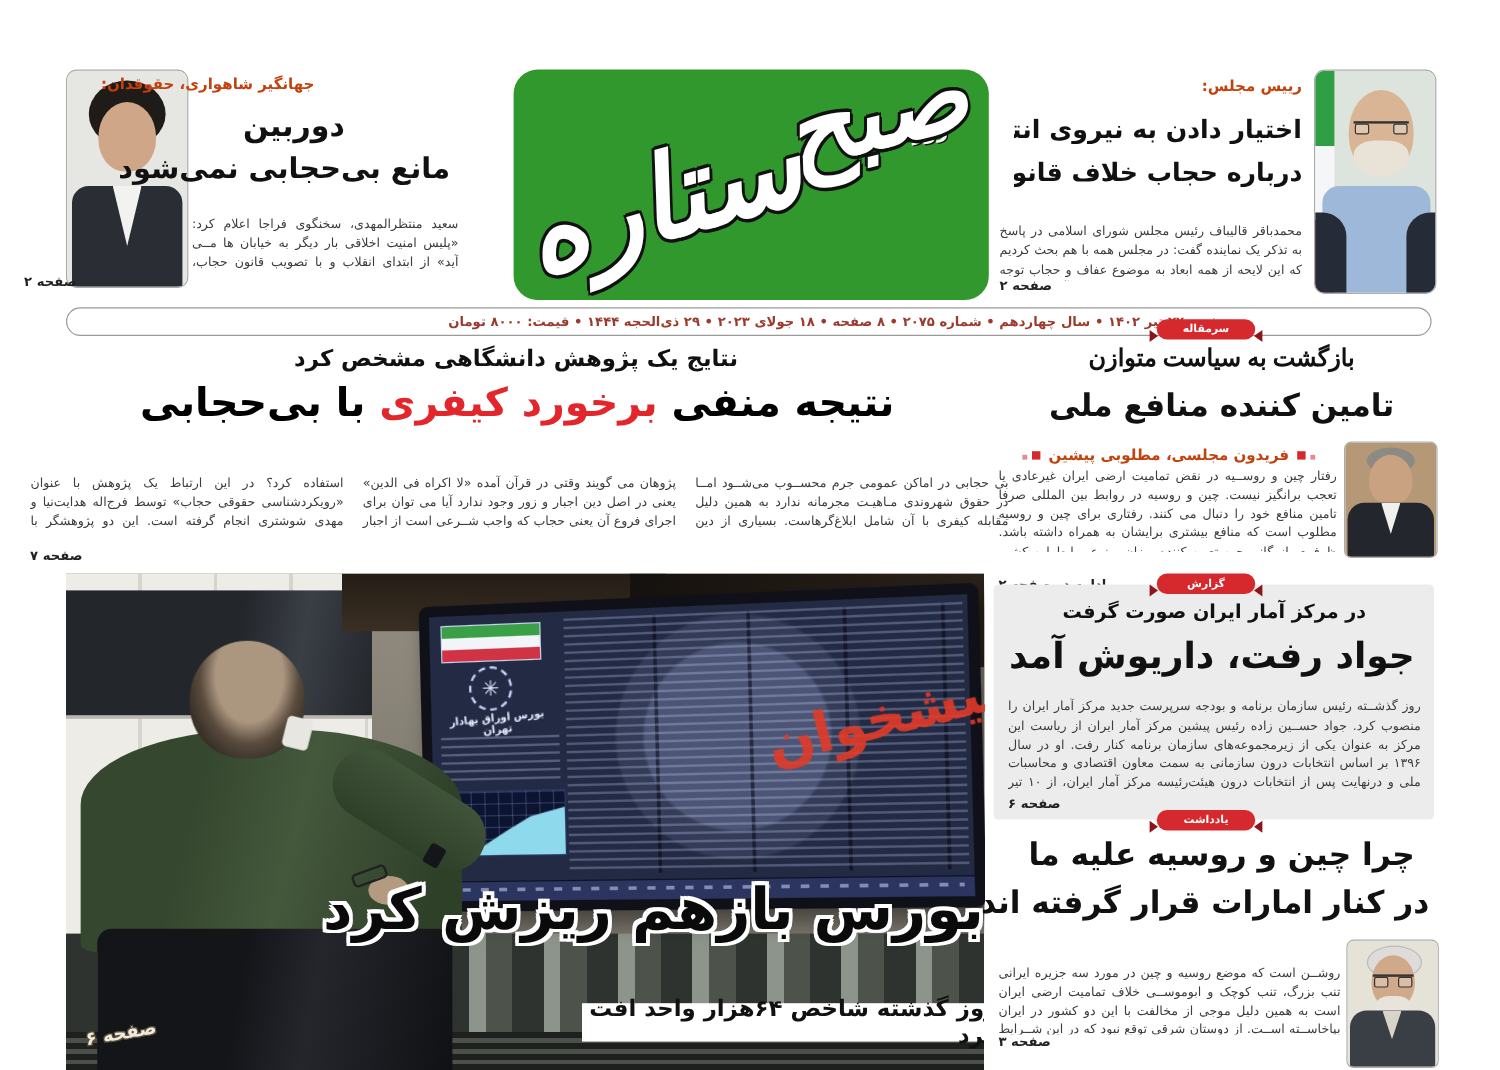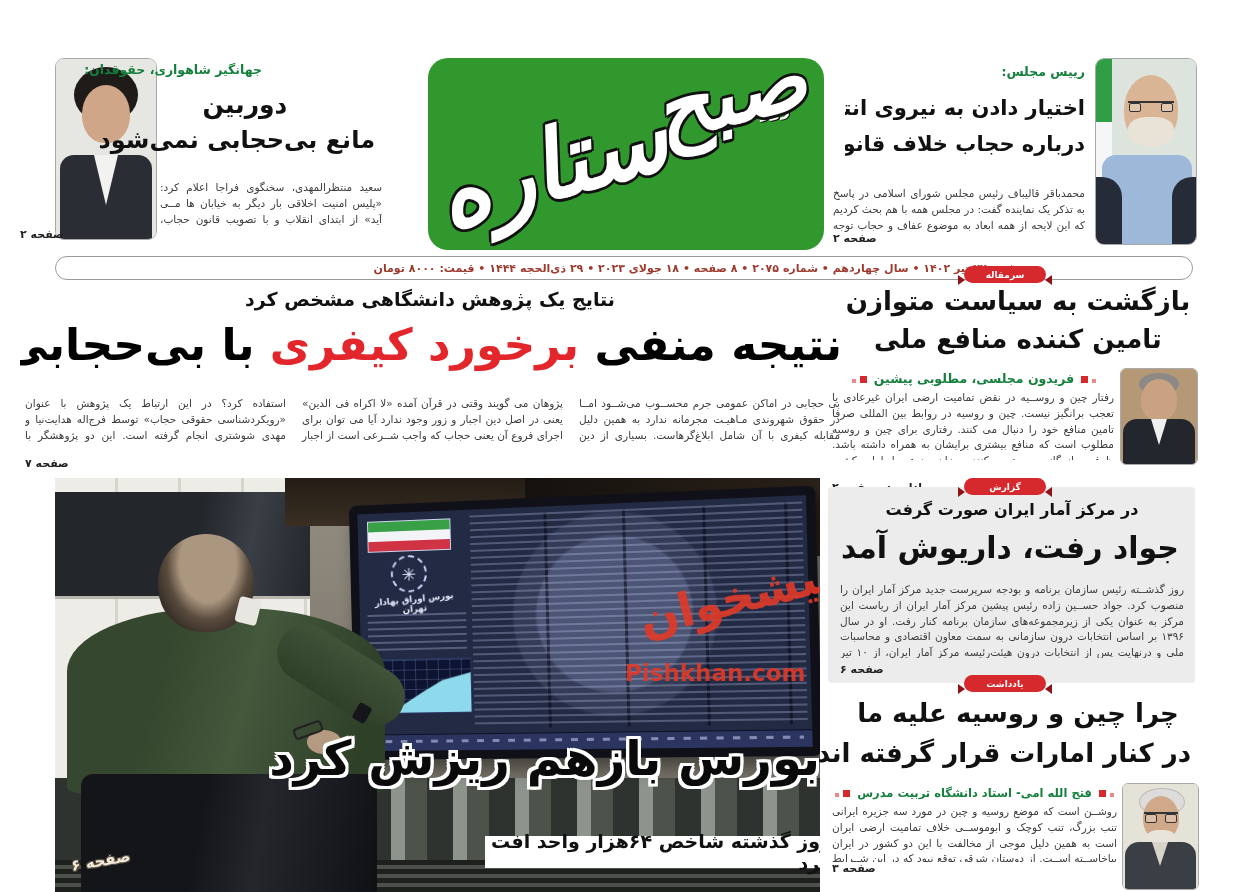--- a/index.html
+++ b/index.html
@@ -30,21 +30,21 @@
     display:flex;align-items:center;justify-content:center;z-index:6;}
   .badge:before,.badge:after{content:"";position:absolute;top:9px;border-style:solid;z-index:-1;}
   .badge:before{right:-6px;border-width:5px 7px 5px 0;border-color:transparent #8e1418 transparent transparent;}
   .badge:after{left:-6px;border-width:5px 0 5px 7px;border-color:transparent transparent transparent #8e1418;}
 
   
   .h-top{font-weight:bold;color:#111;}
   .red{color:#e2262b;}
   .byline-sq{display:inline-block;width:7px;height:7px;background:#d6292e;margin:0 2px;}
   .byline-sq.sm{width:4px;height:4px;opacity:.55;}
-  .byl{font-size:12.5px;font-weight:bold;color:#15803d;}
+  .byl{font-size:12.5px;font-weight:bold;color:#c2410c;}
 
   
   .portrait{border:1px solid #aaa;border-radius:9px;overflow:hidden;}
   .portrait .bg{position:absolute;inset:0;}
   .portrait .hair{position:absolute;border-radius:50%;}
   .portrait .face{position:absolute;border-radius:50% 50% 46% 46%;}
   .portrait .torso{position:absolute;border-radius:14px 14px 0 0;}
   .portrait .shirt{position:absolute;}
   .glasses{position:absolute;height:7px;border-top:2px solid #333;}
   .glasses:before,.glasses:after{content:"";position:absolute;top:0;width:10px;height:7px;border:1.5px solid #333;border-radius:2px;background:rgba(255,255,255,.25);}
@@ -145,21 +145,21 @@
     <div class="torso" style="left:6px;top:96px;width:90px;height:89px;background:#9db8d8;"></div>
     <div class="shirt" style="left:0px;top:118px;width:26px;height:67px;background:#262b38;border-radius:0 20px 0 0;"></div>
     <div class="shirt" style="left:76px;top:118px;width:26px;height:67px;background:#262b38;border-radius:20px 0 0 0;"></div>
   </div>
 
   <div class="abs datebar">
     <span>سه‌شنبه ۲۷ تیر ۱۴۰۲ • سال چهاردهم • شماره ۲۰۷۵ • ۸ صفحه • ۱۸ جولای ۲۰۲۳ • ۲۹ ذی‌الحجه ۱۴۴۴ • قیمت: ۸۰۰۰ تومان</span>
   </div>
 
   <div class="abs h-top nowrap" style="left:30px;top:288px;width:800px;font-size:19px;text-align:center;">نتایج یک پژوهش دانشگاهی مشخص کرد</div>
-  <div class="abs nowrap" style="left:20px;top:308px;width:822px;font-size:44px;font-weight:bold;text-align:center;line-height:1.7;overflow:hidden;">
+  <div class="abs nowrap" style="left:20px;top:308px;width:822px;font-size:33px;font-weight:bold;text-align:center;line-height:1.7;overflow:hidden;">
     <span>نتیجه منفی</span>
     <span class="red">برخورد کیفری</span>
     <span>با بی‌حجابی</span>
   </div>
   <div class="abs small jus" style="left:25px;top:396px;width:815px;height:60px;column-count:3;column-gap:16px;overflow:hidden;">بی حجابی در اماکن عمومی جرم محســوب می‌شــود امــا در حقوق شهروندی مـاهیـت مجرمانه ندارد به همین دلیل مقابله کیفری با آن شامل ابلاغ‌گرهاست. بسیاری از دین پژوهان می گویند وقتی در قرآن آمده «لا اکراه فی الدین» یعنی در اصل دین اجبار و زور وجود ندارد آیا می توان برای اجرای فروع آن یعنی حجاب که واجب شــرعی است از اجبار استفاده کرد؟ در این ارتباط یک پژوهش با عنوان «رویکردشناسی حقوقی حجاب» توسط فرج‌اله هدایت‌نیا و مهدی شوشتری انجام گرفته است. این دو پژوهشگر با استفاده از شــیوه توصیفی-تحلیلی و با بهره‌گیری از آیات و روایات و منابع حقوقی، رویکردهای حقوقی مختلف پیرامون مسئله حجاب را مورد ارزیابی قرار داده...</div>
   <div class="abs pref" style="left:25px;top:457px;">صفحه ۷</div>
 
   <div class="abs photo">
     <div class="abs wallL"></div>
     <div class="abs glassband"></div>
@@ -187,31 +187,30 @@
     <div class="abs man-body"></div>
     <div class="abs man-arm"></div>
     <div class="abs man-head"></div>
     <div class="abs man-mask"></div>
     <div class="abs man-pants"></div>
     <div class="abs man-hand"></div>
     <div class="abs man-glassesitem"></div>
     <div class="abs man-watch"></div>
 
     <div class="abs wm-fa">پیشخوان</div>
-    <div class="abs wm-en">Pishkhan.com</div>
 
     <div class="abs ph-head nowrap">بورس بازهم ریزش کرد</div>
     <div class="abs ph-cap">
       <span>روز گذشته شاخص ۶۴هزار واحد افت کرد</span>
     </div>
     <div class="abs ph-pref">صفحه ۶</div>
   </div>
 
   <div class="abs badge" style="left:964px;top:266px;">سرمقاله</div>
-  <div class="abs h-top nowrap" style="left:845px;top:286px;width:346px;font-size:26px;text-align:center;">بازگشت به سیاست متوازن</div>
+  <div class="abs h-top nowrap" style="left:845px;top:286px;width:346px;font-size:20px;text-align:center;font-family:Liberation Serif, serif;">بازگشت به سیاست متوازن</div>
   <div class="abs h-top nowrap" style="left:845px;top:324px;width:346px;font-size:26px;text-align:center;">تامین کننده منافع ملی</div>
   <div class="abs nowrap" style="left:836px;top:368px;width:276px;text-align:center;">
     <span class="byline-sq sm"></span><span class="byline-sq"></span>
     <span class="byl">فریدون مجلسی، مطلوبی پیشین</span>
     <span class="byline-sq"></span><span class="byline-sq sm"></span>
   </div>
   <div class="abs portrait" style="left:1120px;top:368px;width:76px;height:95px;border-radius:6px;">
     <div class="bg" style="background:#b59976;"></div>
     <div class="hair" style="left:18px;top:4px;width:40px;height:22px;background:#8d8a86;"></div>
     <div class="face" style="left:20px;top:10px;width:36px;height:42px;background:#c9a381;"></div>
@@ -224,25 +223,20 @@
   <div class="abs graybox"></div>
   <div class="abs badge" style="left:964px;top:478px;">گزارش</div>
   <div class="abs h-top nowrap" style="left:845px;top:524px;width:334px;font-size:30px;text-align:center;line-height:1.6;">جواد رفت، داریوش آمد</div>
   <div class="abs h-top nowrap" style="left:845px;top:500px;width:334px;font-size:16px;text-align:center;">در مرکز آمار ایران صورت گرفت</div>
   <div class="abs small jus" style="left:840px;top:582px;width:344px;height:76px;overflow:hidden;">روز گذشــته رئیس سازمان برنامه و بودجه سرپرست جدید مرکز آمار ایران را منصوب کرد. جواد حســین زاده رئیس پیشین مرکز آمار ایران از ریاست این مرکز به عنوان یکی از زیرمجموعه‌های سازمان برنامه کنار رفت. او در سال ۱۳۹۶ بر اساس انتخابات درون سازمانی به سمت معاون اقتصادی و محاسبات ملی و درنهایت پس از انتخابات درون هیئت‌رئیسه مرکز آمار ایران، از ۱۰ تیر ۱۳۹۸ طی حکمی از طرف محمدباقر نوبخت معاون رئیس‌جمهور و رئیس وقت سازمان برنامه و بودجه به ریاست مرکز آمار ایران منصوب‌شده بود. دیروز «داریوش ابوحمزه» با حکم رئیس سازمان برنامه و بودجه به عنوان سرپرست جدید مرکز آمار ایران...</div>
   <div class="abs pref" style="left:840px;top:663px;">صفحه ۶</div>
 
   <div class="abs badge" style="left:964px;top:675px;">یادداشت</div>
   <div class="abs h-top nowrap" style="left:845px;top:698px;width:346px;font-size:26px;text-align:center;">چرا چین و روسیه علیه ما</div>
   <div class="abs h-top nowrap" style="left:845px;top:738px;width:346px;font-size:26px;text-align:center;">در کنار امارات قرار گرفته اند</div>
-  <div class="abs nowrap" style="left:836px;top:782px;width:280px;text-align:center;">
-    <span class="byline-sq sm"></span><span class="byline-sq"></span>
-    <span class="byl" style="font-size:11.5px;">فتح الله امی- استاد دانشگاه تربیت مدرس</span>
-    <span class="byline-sq"></span><span class="byline-sq sm"></span>
-  </div>
   <div class="abs portrait" style="left:1122px;top:783px;width:75px;height:105px;border-radius:6px;">
     <div class="bg" style="background:#e5e2d8;"></div>
     <div class="hair" style="left:16px;top:4px;width:44px;height:26px;background:#dddcda;border:1px solid #bcbab4;"></div>
     <div class="face" style="left:20px;top:12px;width:36px;height:44px;background:#cfa98a;"></div>
     <div class="glasses" style="left:21px;top:28px;width:34px;"></div>
     <div class="shirt" style="left:24px;top:46px;width:28px;height:16px;background:#e8e4dc;border-radius:40%;"></div>
     <div class="torso" style="left:2px;top:58px;width:71px;height:47px;background:#3a3f45;"></div>
     <div class="shirt" style="left:29px;top:58px;width:16px;height:24px;background:#d8d4ca;clip-path:polygon(0 0,100% 0,50% 100%);"></div>
   </div>
   <div class="abs small jus" style="left:832px;top:804px;width:285px;height:58px;overflow:hidden;">روشــن است که موضع روسیه و چین در مورد سه جزیره ایرانی تنب بزرگ، تنب کوچک و ابوموســی خلاف تمامیت ارضی ایران است به همین دلیل موجی از مخالفت با این دو کشور در ایران بپاخاســته اســت. از دوستان شرقی توقع نبود که در این شــرایط این مواضع را اتخاذ نمایند. بقول چرچیل اینقدر که از دوستان ضربه خوردیم از دشمنان نخوردیم...</div>

